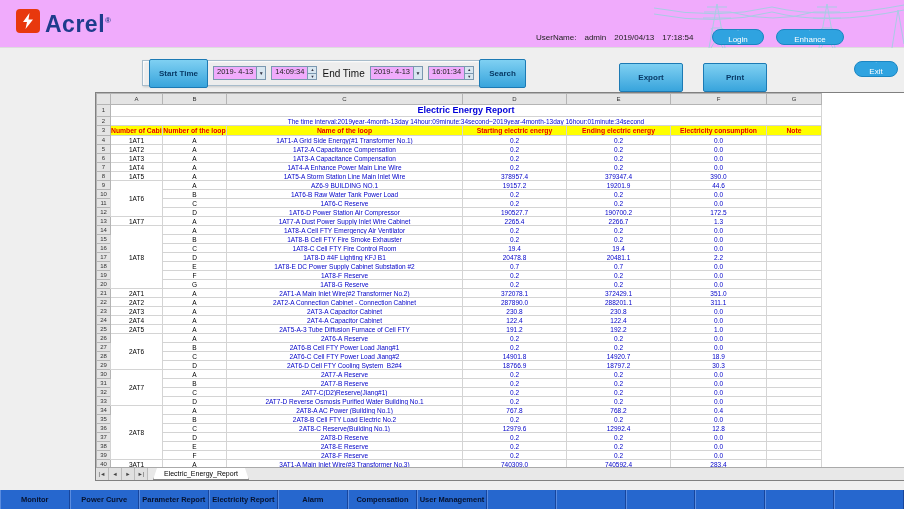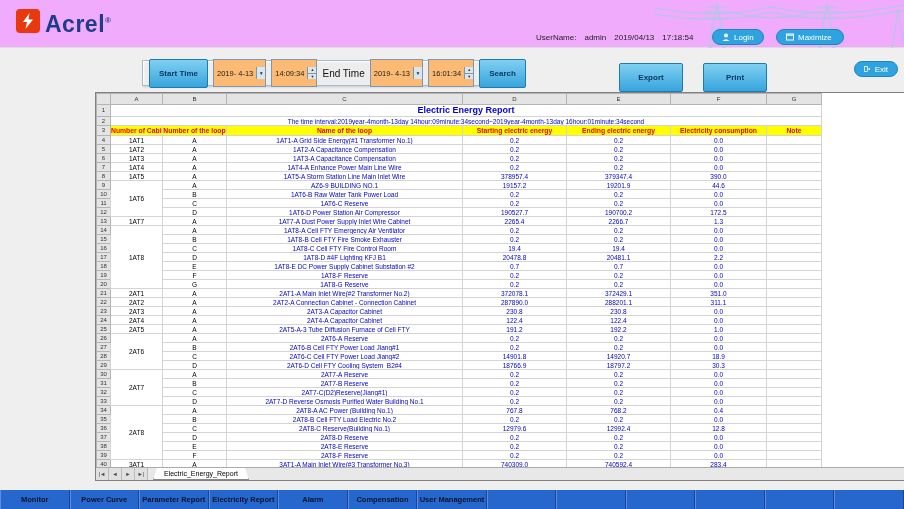--- a/index.html
+++ b/index.html
@@ -10,26 +10,26 @@
     font-family: "Liberation Sans", sans-serif;
     overflow: hidden;
   }
   
   .app-header { position:absolute; top:0; left:0; width:904px; height:48px; background:#f0abfc; border-bottom:1px solid #DDDDDD; }
   .logo { position:absolute; left:16px; top:9px; display:flex; align-items:flex-start; gap:5px; }
   .logo-text { font-size:23px; font-weight:bold; color:#1E3C8C; letter-spacing:0.5px; line-height:24px; }
   .logo-reg { font-size:8px; color:#1E3C8C; vertical-align:super; }
   .towers { position:absolute; right:0; top:0; }
   .user-info { position:absolute; left:536px; top:33px; display:flex; gap:8px; font-size:8px; color:#222222; }
-  .hdr-btn { position:absolute; top:29px; height:16px; background:#2FA3E0; border:1px solid #1B86C2; border-radius:8px; color:#FFFFFF; font-size:8px; display:flex; align-items:center; gap:4px; padding:0 9px; cursor:pointer; }
+  .hdr-btn { position:absolute; top:29px; height:16px; background:#2FA3E0; border:1px solid #1B86C2; border-radius:8px; color:#FFFFFF; font-size:8px; display:flex; align-items:center; gap:4px; padding:0 9px; cursor:pointer;flex-direction:column; }
   
   .time-panel { position:absolute; left:142px; top:60px; width:376px; height:26px; background:#EDEDED; border:1px solid #A8BCCB; box-shadow: inset 1px 1px 2px #FFFFFF, 1px 1px 2px #C8C8C8; display:flex; align-items:center; gap:5px; padding:0 6px; }
   .blue-btn { background:linear-gradient(#7FD0F2,#38A4DC); border:1px solid #1C7AB4; border-radius:2px; color:#083A66; font-size:8px; font-weight:bold; height:29px; display:flex; align-items:center; justify-content:center; padding:8px 9px; cursor:pointer; white-space:nowrap; }
   .tb-label { font-size:10px; color:#111111; white-space:nowrap; }
-  .date-box, .time-box { background:#fdba74; border:1px solid #7A98B0; height:28px; display:flex; align-items:center; font-size:7.5px; color:#222; }
+  .date-box, .time-box { background:#f0abfc; border:1px solid #7A98B0; height:14px; display:flex; font-size:7.5px; color:#222; }
   .date-text, .time-text { padding:0 3px; white-space:nowrap; }
   .drop-arrow { width:9px; height:12px; background:#D8E6F0; border-left:1px solid #7A98B0; font-size:5px; display:flex; align-items:center; justify-content:center; color:#334; cursor:pointer; }
   .spinner { display:flex; flex-direction:column; border-left:1px solid #7A98B0; }
   .spin { width:8px; height:6px; background:#D8E6F0; font-size:4px; line-height:6px; text-align:center; color:#334; cursor:pointer; }
   .spin + .spin { border-top:1px solid #7A98B0; }
   .export-btn { position:absolute; left:619px; top:63px; width:64px; }
   .print-btn  { position:absolute; left:703px; top:63px; width:64px; }
   
   .sheet { position:absolute; left:95px; top:92px; width:852px; height:389px; background:#FFFFFF; border:1px solid #808080; }
   .sheet-main { position:absolute; left:0; top:0; right:13px; bottom:13px; overflow:hidden; }
@@ -97,21 +97,21 @@
         <circle cx="4" cy="2.5" r="2" fill="#fff"></circle>
         <path d="M0.5 8 Q4 4.5 7.5 8 Z" fill="#fff"></path>
       </svg>
     <span>Login</span>
   </div>
   <div class="hdr-btn" style="left:776px; width:68px;">
     <svg width="8" height="8" viewBox="0 0 8 8">
         <rect x="0.5" y="1" width="7" height="6" fill="none" stroke="#fff"></rect>
         <line x1="0.5" y1="2.2" x2="7.5" y2="2.2" stroke="#fff"></line>
       </svg>
-    <span>Maximize</span>
+    <span>Enhance</span>
   </div>
   <div class="hdr-btn" style="left:854px; width:44px;margin-top:32px;">
     <svg width="9" height="8" viewBox="0 0 9 8">
         <rect x="0.5" y="0.5" width="4" height="7" fill="none" stroke="#fff"></rect>
         <path d="M5 4 h3 M6.5 2.5 L8 4 L6.5 5.5" fill="none" stroke="#fff"></path>
       </svg>
     <span>Exit</span>
   </div>
 </div>
 

